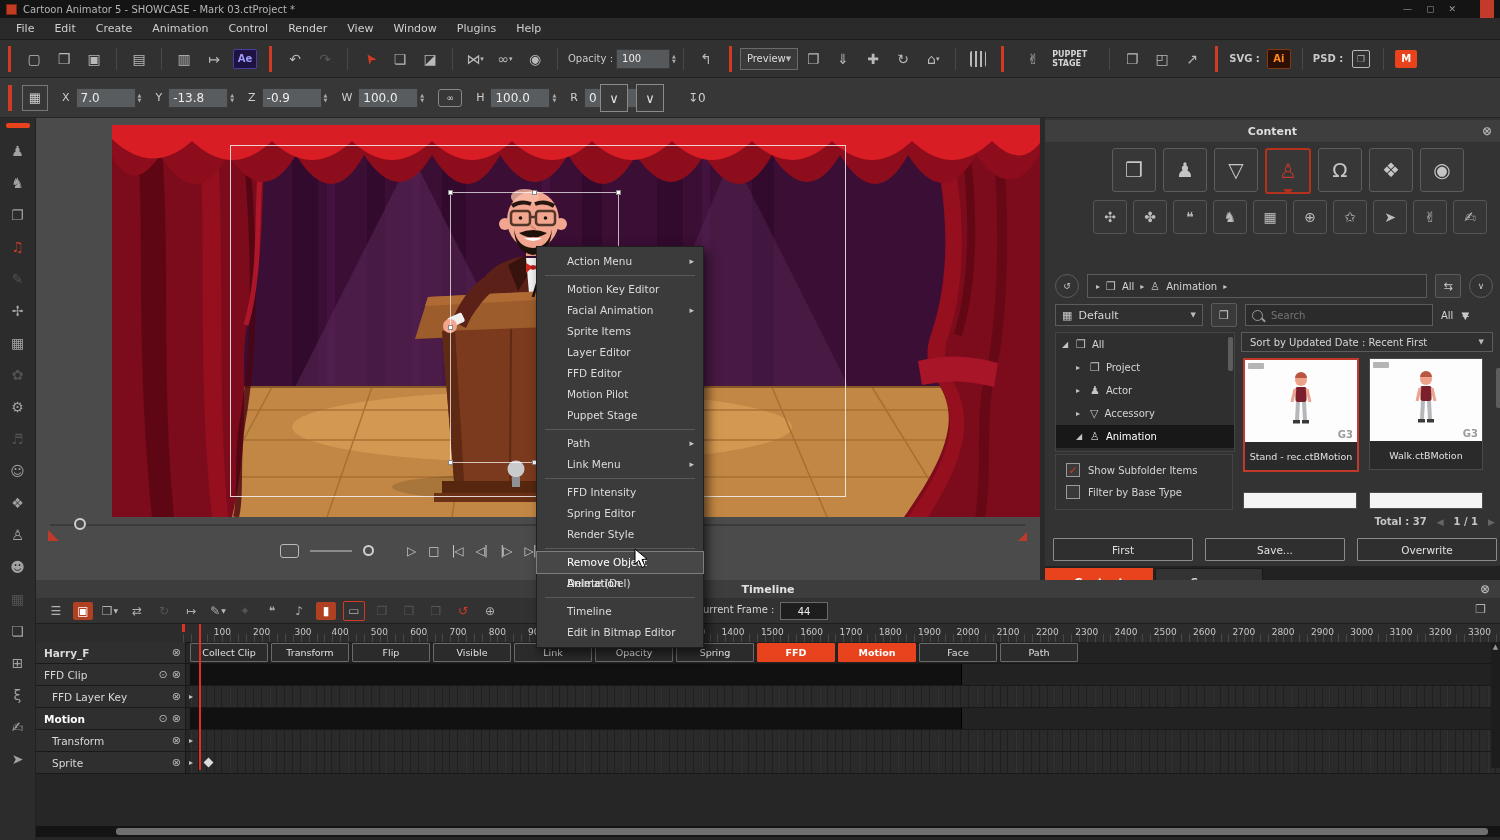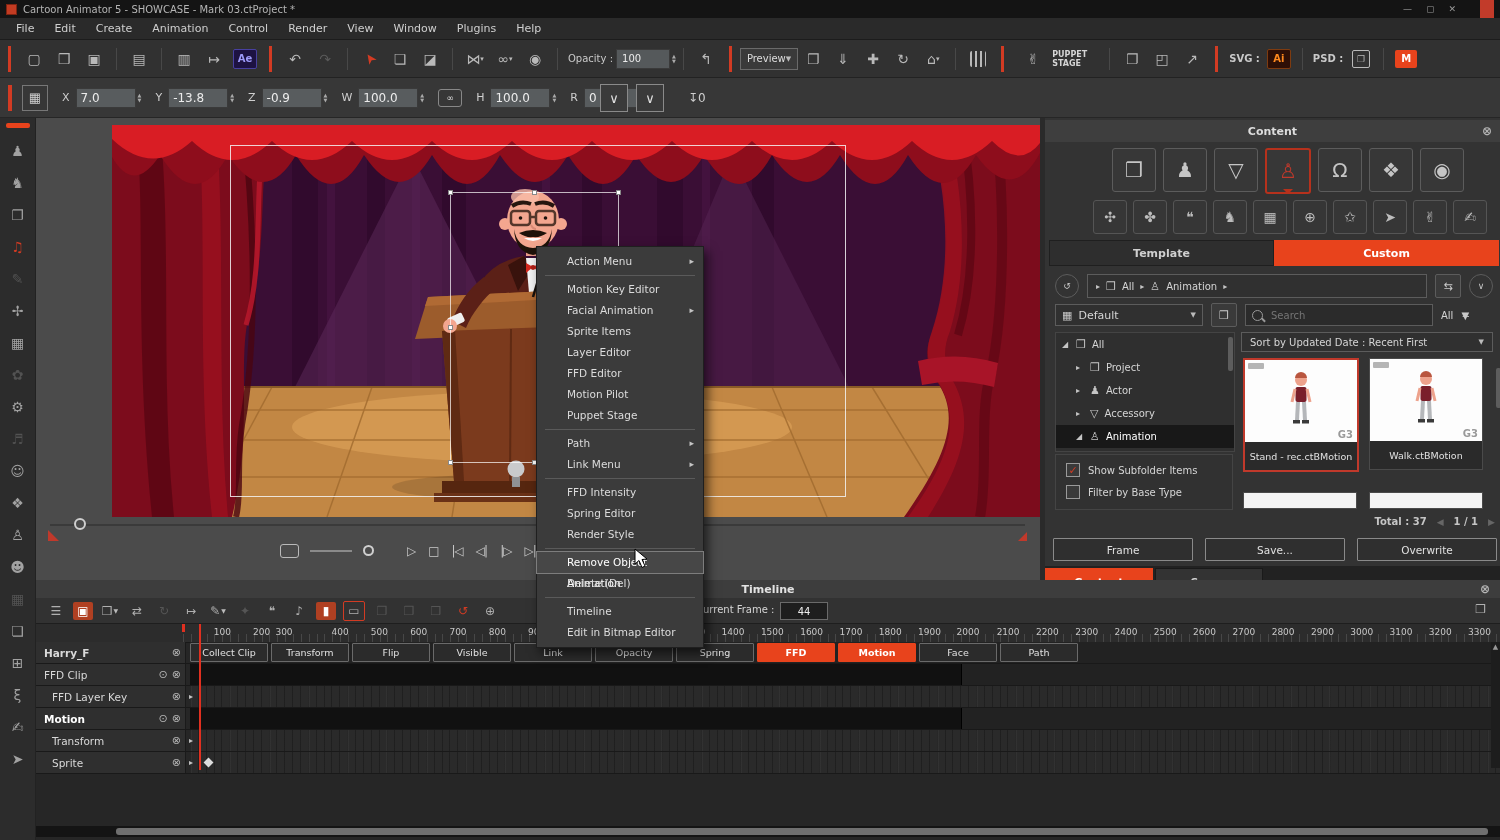--- a/index.html
+++ b/index.html
@@ -547,24 +547,20 @@
       <div class="sub">✤</div>
       <div class="sub">❝</div>
       <div class="sub">♞</div>
       <div class="sub">▦</div>
       <div class="sub">⊕</div>
       <div class="sub">✩</div>
       <div class="sub">➤</div>
       <div class="sub">✌</div>
       <div class="sub">✍</div>
     </div>
-  <div id="cp-tabs">
-      <div class="cp-tab">Template</div>
-      <div class="cp-tab active">Custom</div>
-    </div>
   <div id="crumb-row">
     <span class="round-btn">↺</span>
     <div id="crumb-box">
         <span class="crumb-ic" style="font-size: 8px;">▸</span>
         <span class="crumb-ic">❒</span>
         <span>All</span>
         <span class="crumb-ic" style="font-size: 8px;">▸</span>
         <span class="crumb-ic">♙</span>
         <span>Animation</span>
         <span class="crumb-ic" style="font-size: 8px;">▸</span>
@@ -673,21 +669,21 @@
         <div class="mini-badge" style="position: absolute;"></div>
       </div>
     </div>
   <div id="totals">
     <span>Total : 37</span>
     <span class="pg-ar">◀</span>
     <span>1 / 1</span>
     <span class="pg-ar">▶</span>
   </div>
   <div id="action-btns">
-      <div class="act-btn">Frame</div>
+      <div class="act-btn">First</div>
       <div class="act-btn">Save...</div>
       <div class="act-btn">Overwrite</div>
     </div>
   <div id="bottom-tabs">
       <div class="btab active">Content</div>
       <div class="btab">Scene</div>
     </div>
 </div>
 
 <div id="timeline">
@@ -715,21 +711,21 @@
       <span class="tlt accentbox">▭</span>
       <span class="tlt dim">❐</span>
       <span class="tlt dim">❐</span>
       <span class="tlt dim">❒</span>
       <span class="tlt red">↺</span>
       <span class="tlt">⊕</span>
     </div>
   <div id="ruler">
       <span class="ruler-num" style="left: 186.29px;">100</span>
       <span class="ruler-num" style="left: 225.58px;">200</span>
-      <span class="ruler-num" style="left: 248px;">300</span>
+      <span class="ruler-num" style="left: 267px;">300</span>
       <span class="ruler-num" style="left: 304.16px;">400</span>
       <span class="ruler-num" style="left: 343.45px;">500</span>
       <span class="ruler-num" style="left: 382.74px;">600</span>
       <span class="ruler-num" style="left: 422.03px;">700</span>
       <span class="ruler-num" style="left: 461.32px;">800</span>
       <span class="ruler-num" style="left: 500.61px;">900</span>
       <span class="ruler-num" style="left: 539.9px;">1000</span>
       <span class="ruler-num" style="left: 579.19px;">1100</span>
       <span class="ruler-num" style="left: 618.48px;">1200</span>
       <span class="ruler-num" style="left: 657.77px;">1300</span>

